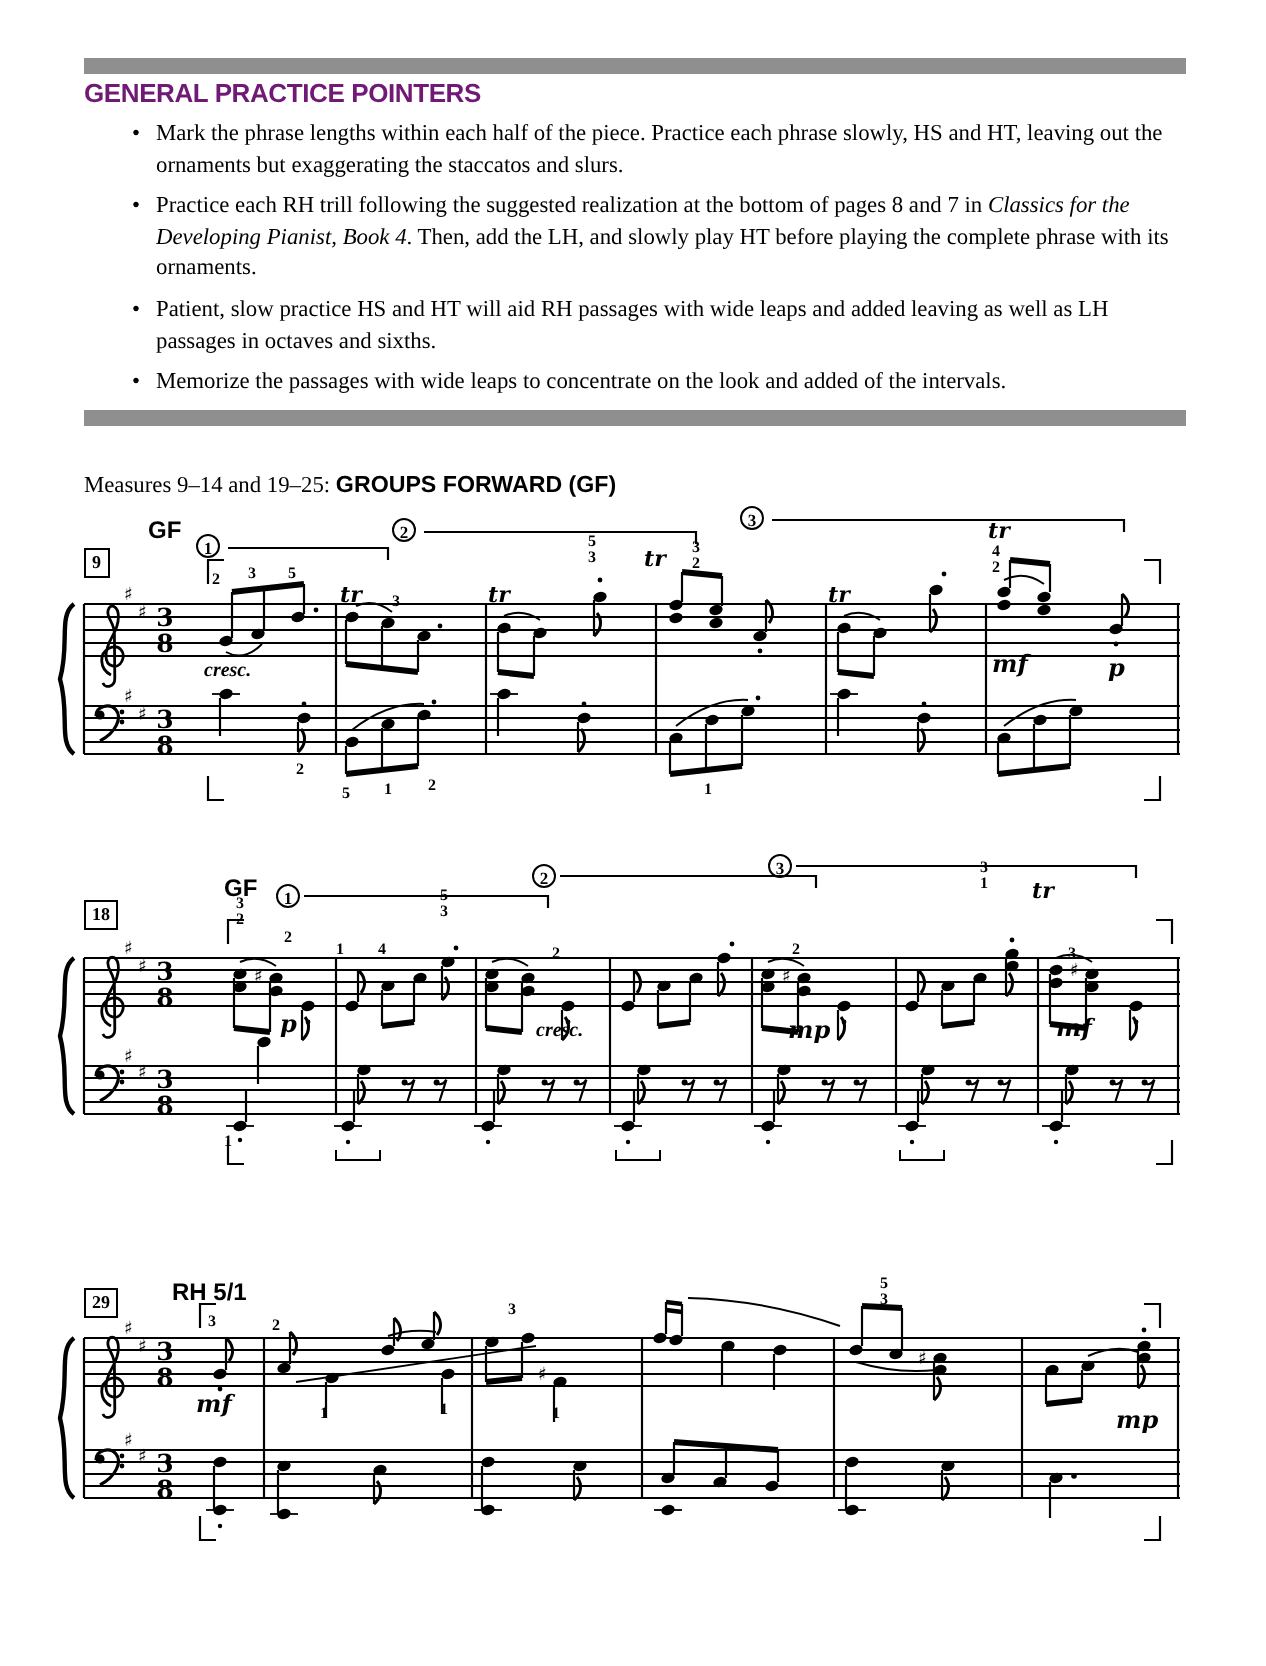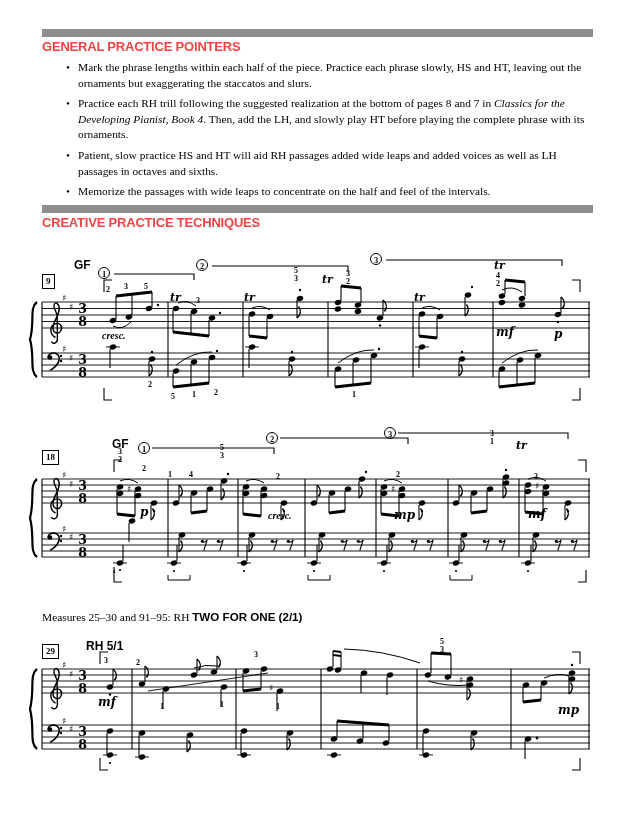--- a/index.html
+++ b/index.html
@@ -1,18 +1,18 @@
 <!DOCTYPE html>
 <html><head>
 <meta charset="utf-8">
 <style>
   html,body{margin:0;padding:0;background:#fff}
   .page{position:relative;width:633px;height:833px;background:#fff;font-family:"Liberation Serif",serif;color:#000;overflow:hidden}
   .graybar{position:absolute;left:42px;width:551px;height:8px;background:#8f8f8f}
-  .h-title{position:absolute;left:42px;font:bold 13px "Liberation Sans",sans-serif;letter-spacing:-.2px;color:#ef4444}
+  .h-title{position:absolute;left:42px;font:bold 13px "Liberation Sans",sans-serif;letter-spacing:-.2px;color:#701a75}
   .bullets{position:absolute;left:58px;width:534px}
   .bullet-item{display:flex;margin-bottom:5px;font:11.4px/15.6px "Liberation Serif",serif}
   .b{width:20px;flex:none;text-align:center}
   .bt{flex:1}
   .it{font-style:italic}
   .mline{position:absolute;left:42px;font:11.4px "Liberation Serif",serif}
   .mline .boldsans{font:bold 11.6px "Liberation Sans",sans-serif}
   .system{position:absolute;left:28px;width:580px}
   .system svg{position:absolute;left:0;top:0;overflow:visible}
   .annlayer{position:absolute;inset:0}
@@ -67,31 +67,31 @@
     <div class="bullet-item">
         <span class="b">•</span>
         <span class="bt"><span>Mark the phrase lengths within each half of the piece. Practice each phrase slowly, HS and HT, leaving out the ornaments but exaggerating the staccatos and slurs.</span></span>
       </div>
     <div class="bullet-item">
         <span class="b">•</span>
         <span class="bt"><span>Practice each RH trill following the suggested realization at the bottom of pages 8 and 7 in </span><span class="it">Classics for the Developing Pianist, Book 4</span><span>. Then, add the LH, and slowly play HT before playing the complete phrase with its ornaments.</span></span>
       </div>
     <div class="bullet-item">
         <span class="b">•</span>
-        <span class="bt"><span>Patient, slow practice HS and HT will aid RH passages added wide leaps and added voices as well as LH passages in octaves and sixths.</span></span>
+        <span class="bt"><span>Patient, slow practice HS and HT will aid RH passages with wide leaps and added leaving as well as LH passages in octaves and sixths.</span></span>
       </div>
     <div class="bullet-item">
         <span class="b">•</span>
-        <span class="bt"><span>Memorize the passages with wide leaps to concentrate on the half and feel of the intervals.</span></span>
+        <span class="bt"><span>Memorize the passages with wide leaps to concentrate on the look and added of the intervals.</span></span>
       </div>
   </div>
 
   <div class="graybar" style="top:205px"></div>
-  <div class="h-title" style="top:215px">CREATIVE PRACTICE TECHNIQUES</div>
-
+
+  <div class="mline" style="top:236px"><span class="serif">Measures 9–14 and 19–25: </span><span class="boldsans">GROUPS FORWARD (GF)</span></div>
 
   
   <div class="system" style="top:250px;height:172px">
     <svg width="580" height="172" viewBox="0 0 580 172">
       <path d="M9,52 C1,58 7,72 2,89.5 C7,107 1,121 9,127" fill="none" stroke-width="2.2"></path>
       <g stroke-width="0.9">
         <line x1="14" y1="52" x2="562" y2="52"></line>
           <line x1="14" y1="58.5" x2="562" y2="58.5"></line>
           <line x1="14" y1="65" x2="562" y2="65"></line>
           <line x1="14" y1="71.5" x2="562" y2="71.5"></line>
@@ -498,21 +498,20 @@
         <span class="ann ksharp" style="left: 41px; top: 56px;">♯</span>
         <span class="ann tsig" style="left: 49px; top: 55px;">3
 8</span>
         <span class="ann ksharp" style="left: 34px; top: 101px;">♯</span>
         <span class="ann ksharp" style="left: 41px; top: 109px;">♯</span>
         <span class="ann tsig" style="left: 49px; top: 109px;">3
 8</span>
       </div>
   </div>
 
-  <div class="mline" style="top:610px"><span class="serif">Measures 25–30 and 91–95: RH </span><span class="boldsans">TWO FOR ONE (2/1)</span></div>
 
   
   <div class="system" style="top:636px;height:150px">
     <svg width="580" height="150" viewBox="0 0 580 150">
       <path d="M9,33 C1,39 7,53 2,73 C7,93 1,107 9,113" fill="none" stroke-width="2.2"></path>
       <g stroke-width="0.9">
         <line x1="14" y1="33" x2="562" y2="33"></line>
           <line x1="14" y1="39" x2="562" y2="39"></line>
           <line x1="14" y1="45" x2="562" y2="45"></line>
           <line x1="14" y1="51" x2="562" y2="51"></line>

